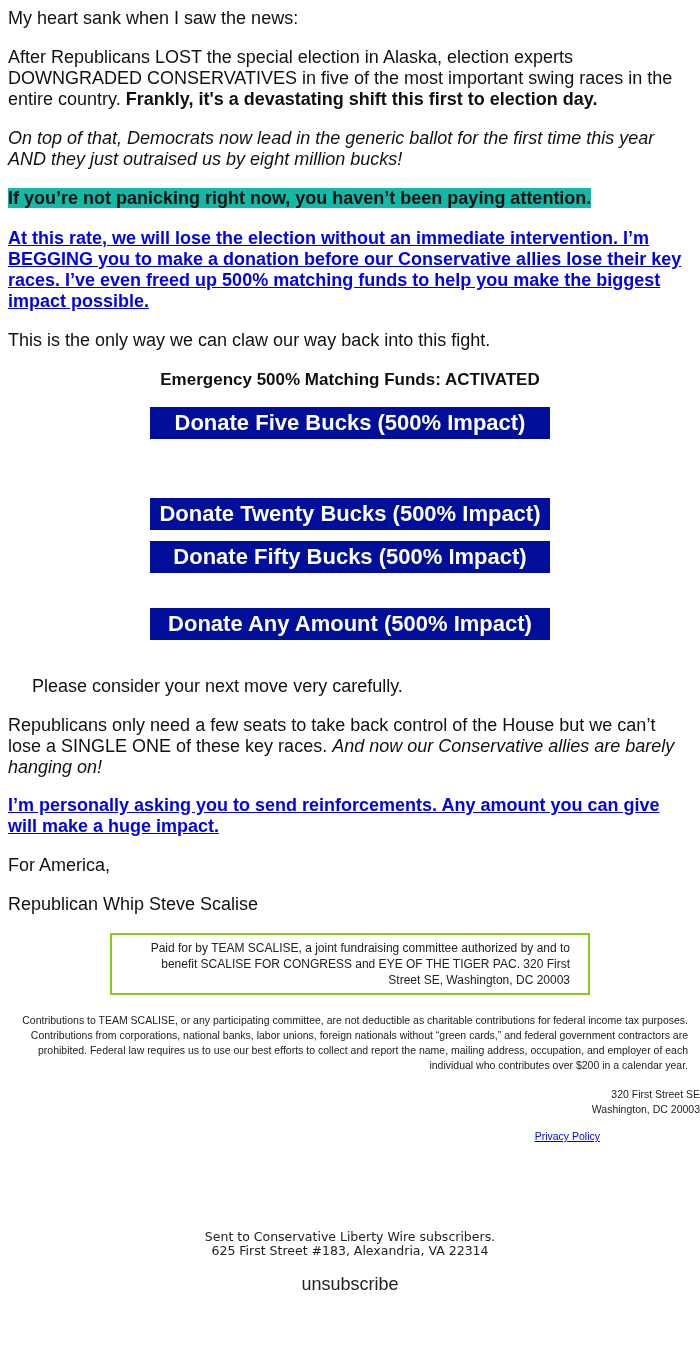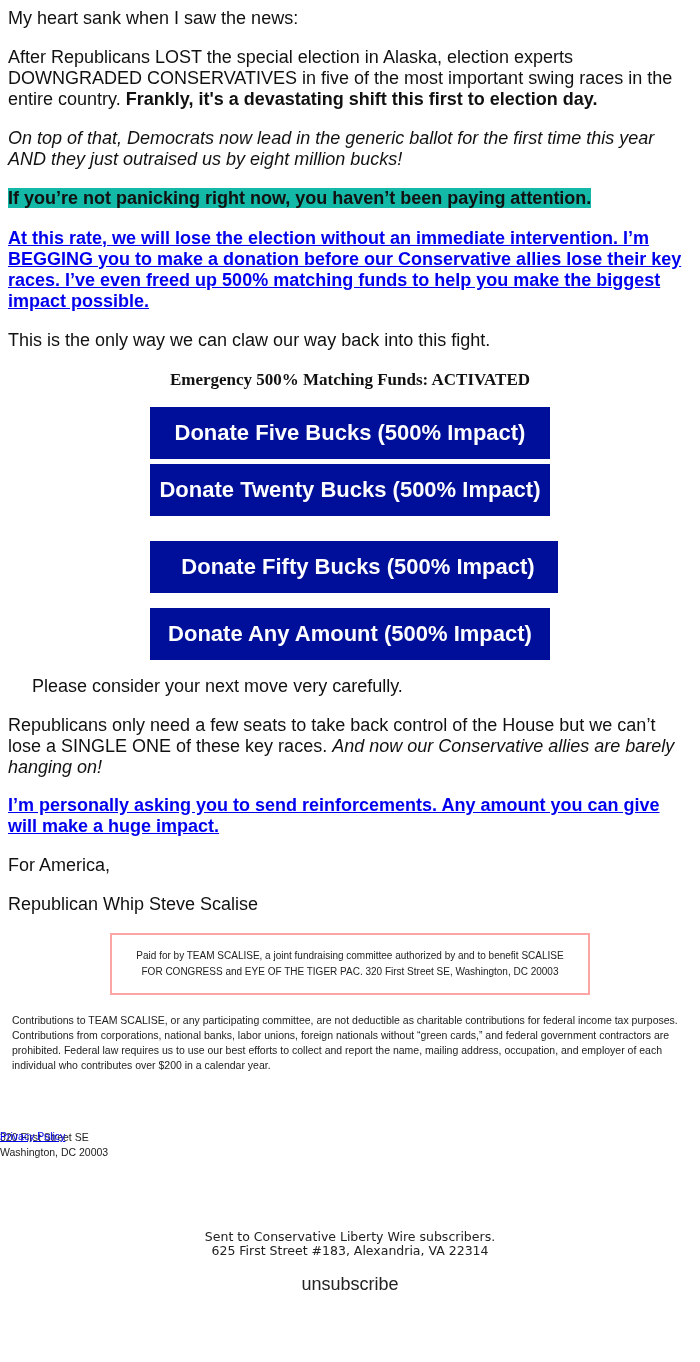--- a/index.html
+++ b/index.html
@@ -1,27 +1,27 @@
 <!DOCTYPE html>
 <html><head>
 <meta charset="utf-8">
 <style>
   html, body { margin:0; padding:0; background:#ffffff; }
   body { width:700px; height:1362px; overflow:hidden; font-family:"Liberation Sans", sans-serif; color:#111; }
   p { margin:0; font-size:18px; line-height:21px; }
   .abs { position:absolute; left:8px; width:684px; }
   a.link { color:#0000ee; text-decoration:underline; font-weight:bold; }
   .hl { background:#14b8a6; font-weight:bold; }
-  .center { text-align:center;font-family:Liberation Serif, serif; }
-  .btn { position:absolute; left:150px; width:400px; height:52px; background:#000f99; color:#fff;
+  .center { text-align:center; }
+  .btn { position:absolute; left:150px; width:400px; height:32px; background:#000f99; color:#fff;
          font-weight:bold; font-size:22px; display:flex; align-items:center; justify-content:center;
          text-decoration:none; cursor:pointer; }
-  .paidbox { position:absolute; left:110px; top:933px; width:476px; height:58px; border:2px solid #fca5a5;
-             font-size:10px; line-height:16px; text-align:center; display:flex; align-items:center; justify-content:center; color:#222;}
-  .small { font-size:10.5px; line-height:15px; text-align:left; color:#222; }
+  .paidbox { position:absolute; left:110px; top:933px; width:476px; height:58px; border:2px solid #84cc16;
+             font-size:12px; line-height:16px; text-align:right; display:flex; align-items:center; justify-content:center; color:#222;}
+  .small { font-size:10.5px; line-height:15px; text-align:right; color:#222; }
   .foot { font-family:"DejaVu Sans", sans-serif; font-size:12.5px; line-height:14px; text-align:center; color:#222; }
 </style>
 </head>
 <body>
 
 <div>
 
   <p class="abs" style="top:8px;">My heart sank when I saw the news:</p>
 
   <p class="abs" style="top:47px;">
@@ -41,22 +41,22 @@
       <span>BEGGING</span>
       <span>you to make a donation before our Conservative allies lose their key races. I’ve even freed up 500% matching funds to help you make the biggest impact possible.</span>
     </a>
   </p>
 
   <p class="abs" style="top:330px;">This is the only way we can claw our way back into this fight.</p>
 
   <p class="abs center" style="top:369px; font-weight:bold; font-size:17px;">Emergency 500% Matching Funds: ACTIVATED</p>
 
   <a class="btn" style="top:407px;" href="#">Donate Five Bucks (500% Impact)</a>
-  <a class="btn" style="top:464px;" href="#">Donate Twenty Bucks (500% Impact)</a>
-  <a class="btn" style="top:541px;padding-left:8px;" href="#">Donate Fifty Bucks (500% Impact)</a>
+  <a class="btn" style="top:498px;" href="#">Donate Twenty Bucks (500% Impact)</a>
+  <a class="btn" style="top:541px;" href="#">Donate Fifty Bucks (500% Impact)</a>
   <a class="btn" style="top:608px;" href="#">Donate Any Amount (500% Impact)</a>
 
   <p class="abs" style="top:676px;margin-left:24px;">Please consider your next move very carefully.</p>
 
   <p class="abs" style="top:715px;">
     <span>Republicans only need a few seats to take back control of the House but we can’t lose a SINGLE ONE of these key races.</span>
     <i>And now our Conservative allies are barely hanging on!</i>
   </p>
 
   <p class="abs" style="top:795px;">
@@ -68,21 +68,21 @@
   <p class="abs" style="top:894px;">Republican Whip Steve Scalise</p>
 
 </div>
 
 <div class="paidbox">
   <div style="width:440px;">Paid for by TEAM SCALISE, a joint fundraising committee authorized by and to benefit SCALISE FOR CONGRESS and EYE OF THE TIGER PAC. 320 First Street SE, Washington, DC 20003</div>
 </div>
 
 <div class="small" style="position:absolute; top:1013px; left:12px; width:676px;">Contributions to TEAM SCALISE, or any participating committee, are not deductible as charitable contributions for federal income tax purposes. Contributions from corporations, national banks, labor unions, foreign nationals without “green cards,” and federal government contractors are prohibited. Federal law requires us to use our best efforts to collect and report the name, mailing address, occupation, and employer of each individual who contributes over $200 in a calendar year.</div>
 
-<div class="small" style="position:absolute; top:1087px; left:0; width:700px;margin-top:43px;">
+<div class="small" style="position:absolute; top:1087px; left:0; width:700px;">
   <div>320 First Street SE</div>
   <div>Washington, DC 20003</div>
 </div>
 
 <div class="small" style="position:absolute; top:1129px; left:0; width:600px;">
   <a href="#" style="color:#0000ee; text-decoration:underline;">Privacy Policy</a>
 </div>
 
 <div class="foot" style="position:absolute; top:1230px; left:0; width:700px;">
   <div>Sent to Conservative Liberty Wire subscribers.</div>

